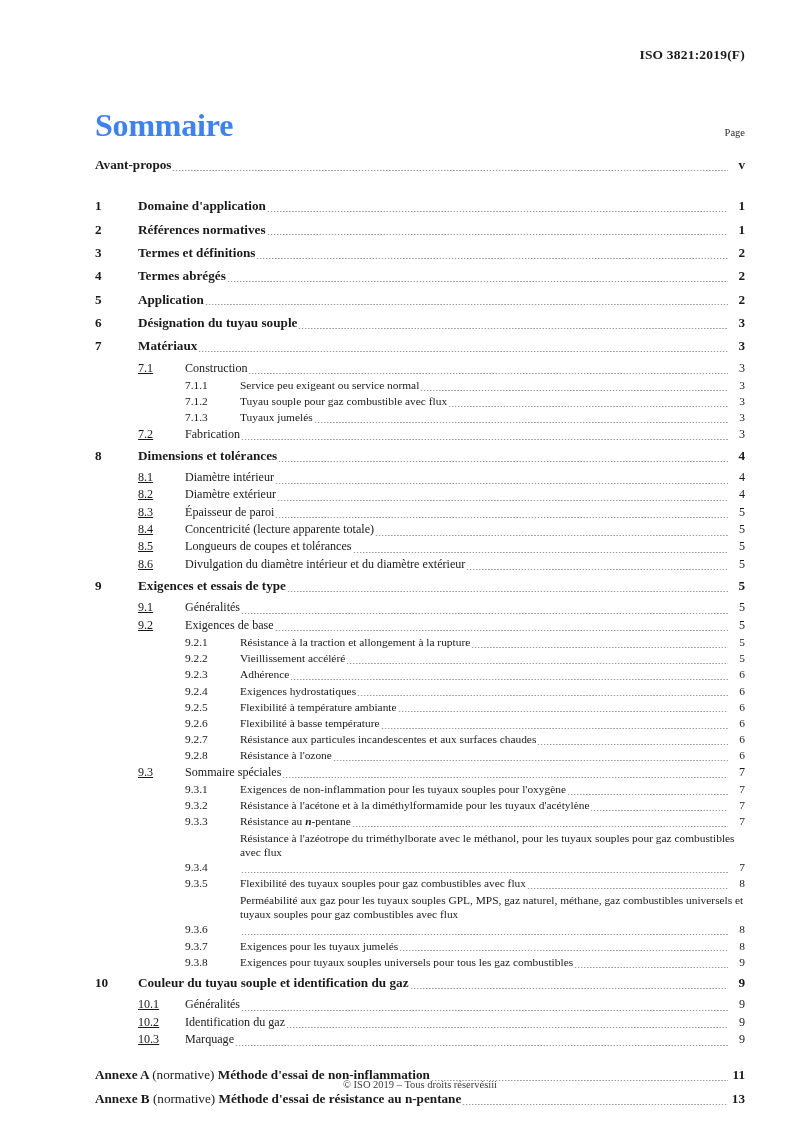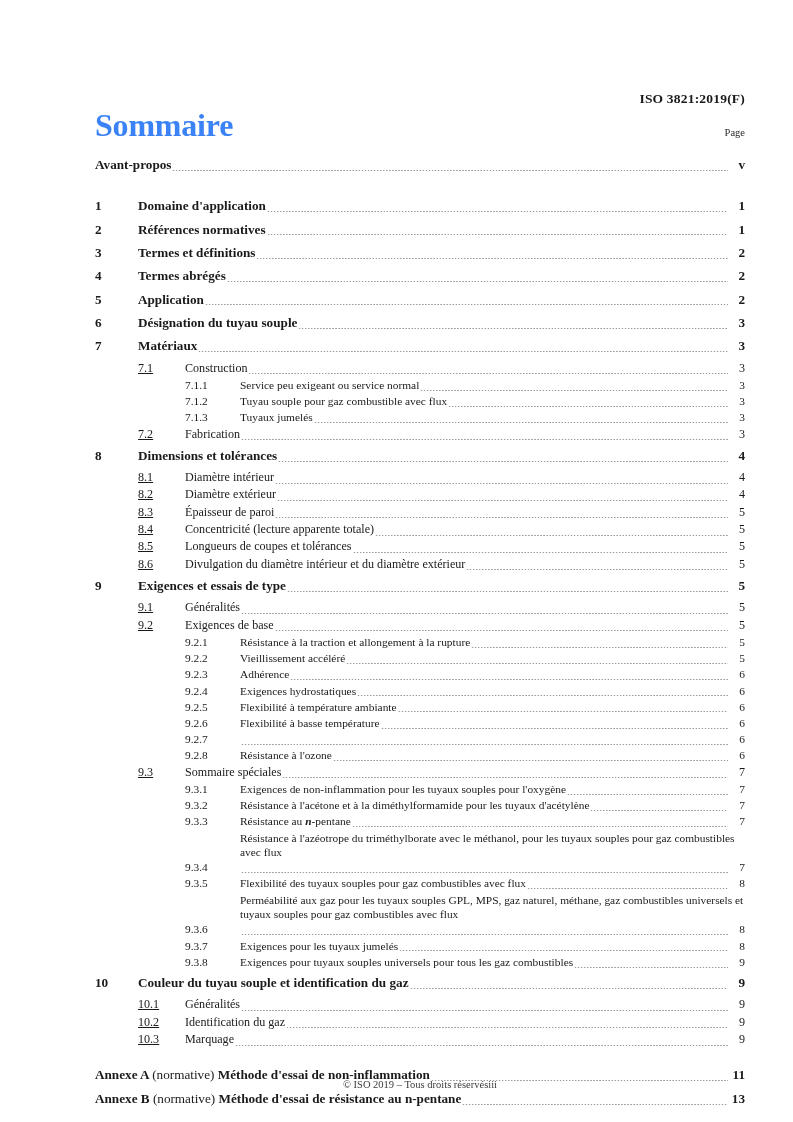--- a/index.html
+++ b/index.html
@@ -24,21 +24,20 @@
   .doc-header {
     position: absolute;
     top: 47px;
     left: 95px;
     width: 650px;
     text-align: right;
     font-weight: bold;
     font-size: 13.5px;
     letter-spacing: 0.2px;
     color: #1a1a1a;
-    margin-top: 44px;
   }
 
   
   .title-row {
     position: absolute;
     top: 107px;
     left: 95px;
     width: 650px;
     display: flex;
     align-items: baseline;
@@ -422,20 +421,21 @@
         <span class="num">9.2.6</span>
         <span class="txt-wrap">
           <span class="txt">Flexibilité à basse température</span>
           <span class="leader"></span>
           <span class="pg">6</span>
         </span>
       </div>
       <div class="toc-row lvl3">
         <span class="num">9.2.7</span>
         <span class="txt-wrap">
+          <span class="txt">Résistance aux particules incandescentes et aux surfaces chaudes</span>
           <span class="leader"></span>
           <span class="pg">6</span>
         </span>
       </div>
       <div class="toc-row lvl3">
         <span class="num">9.2.8</span>
         <span class="txt-wrap">
           <span class="txt">Résistance à l'ozone</span>
           <span class="leader"></span>
           <span class="pg">6</span>

